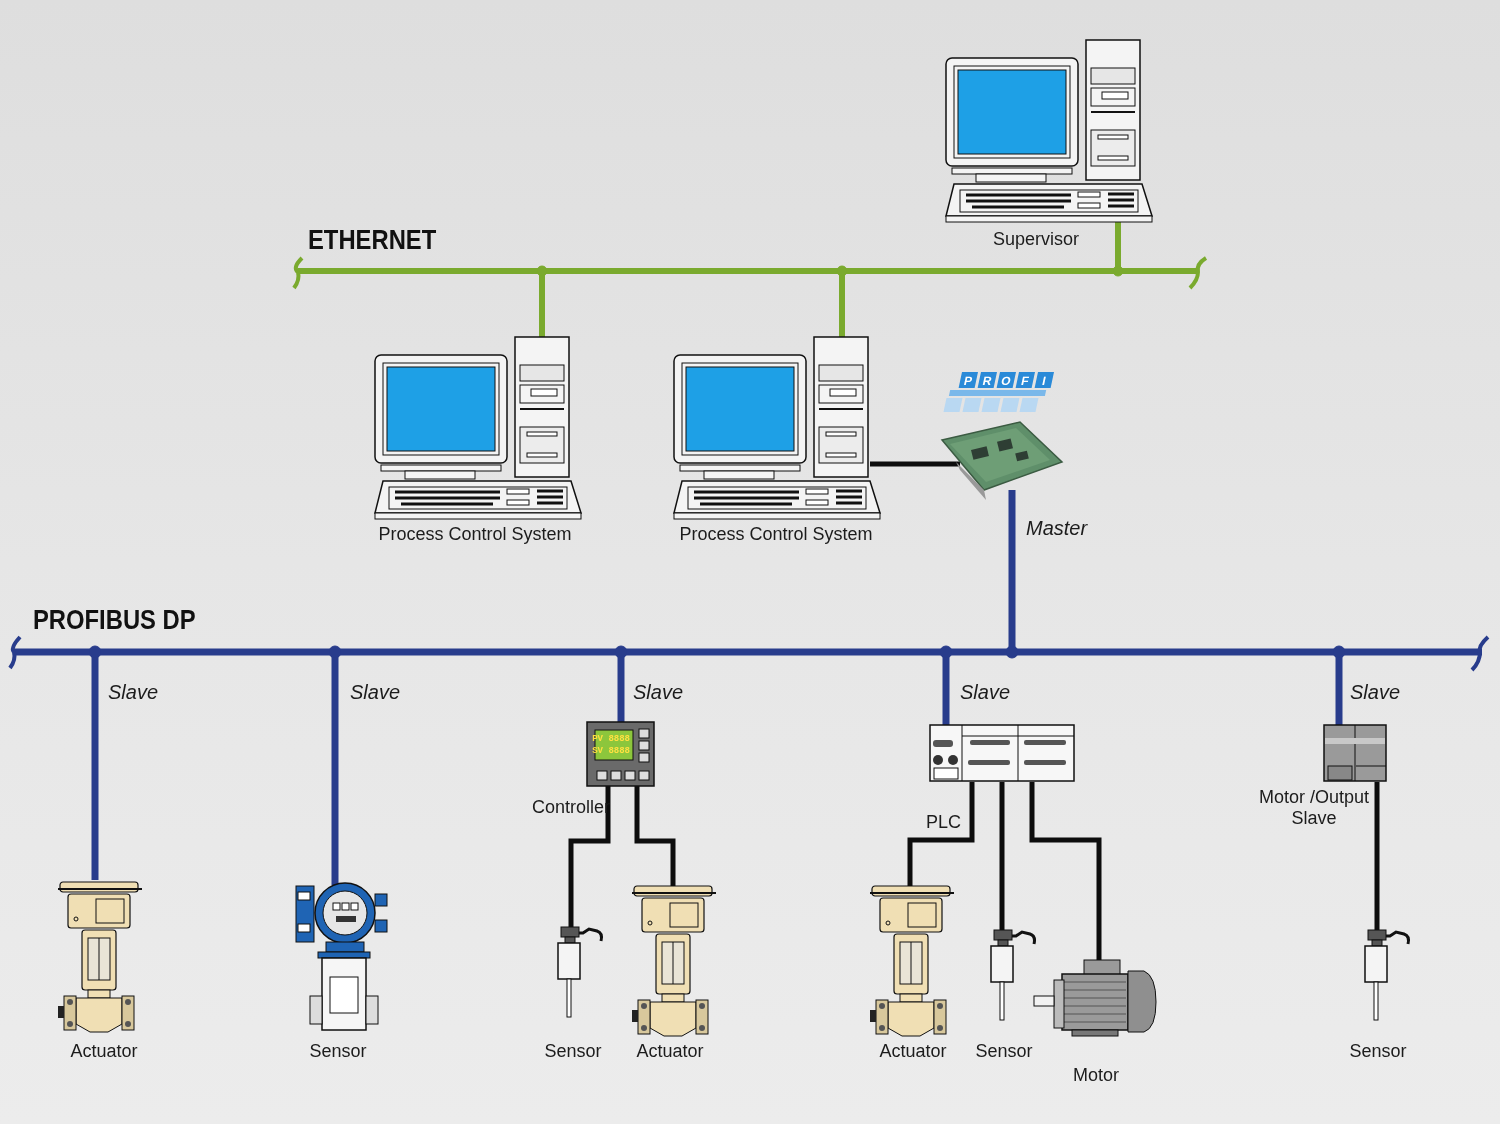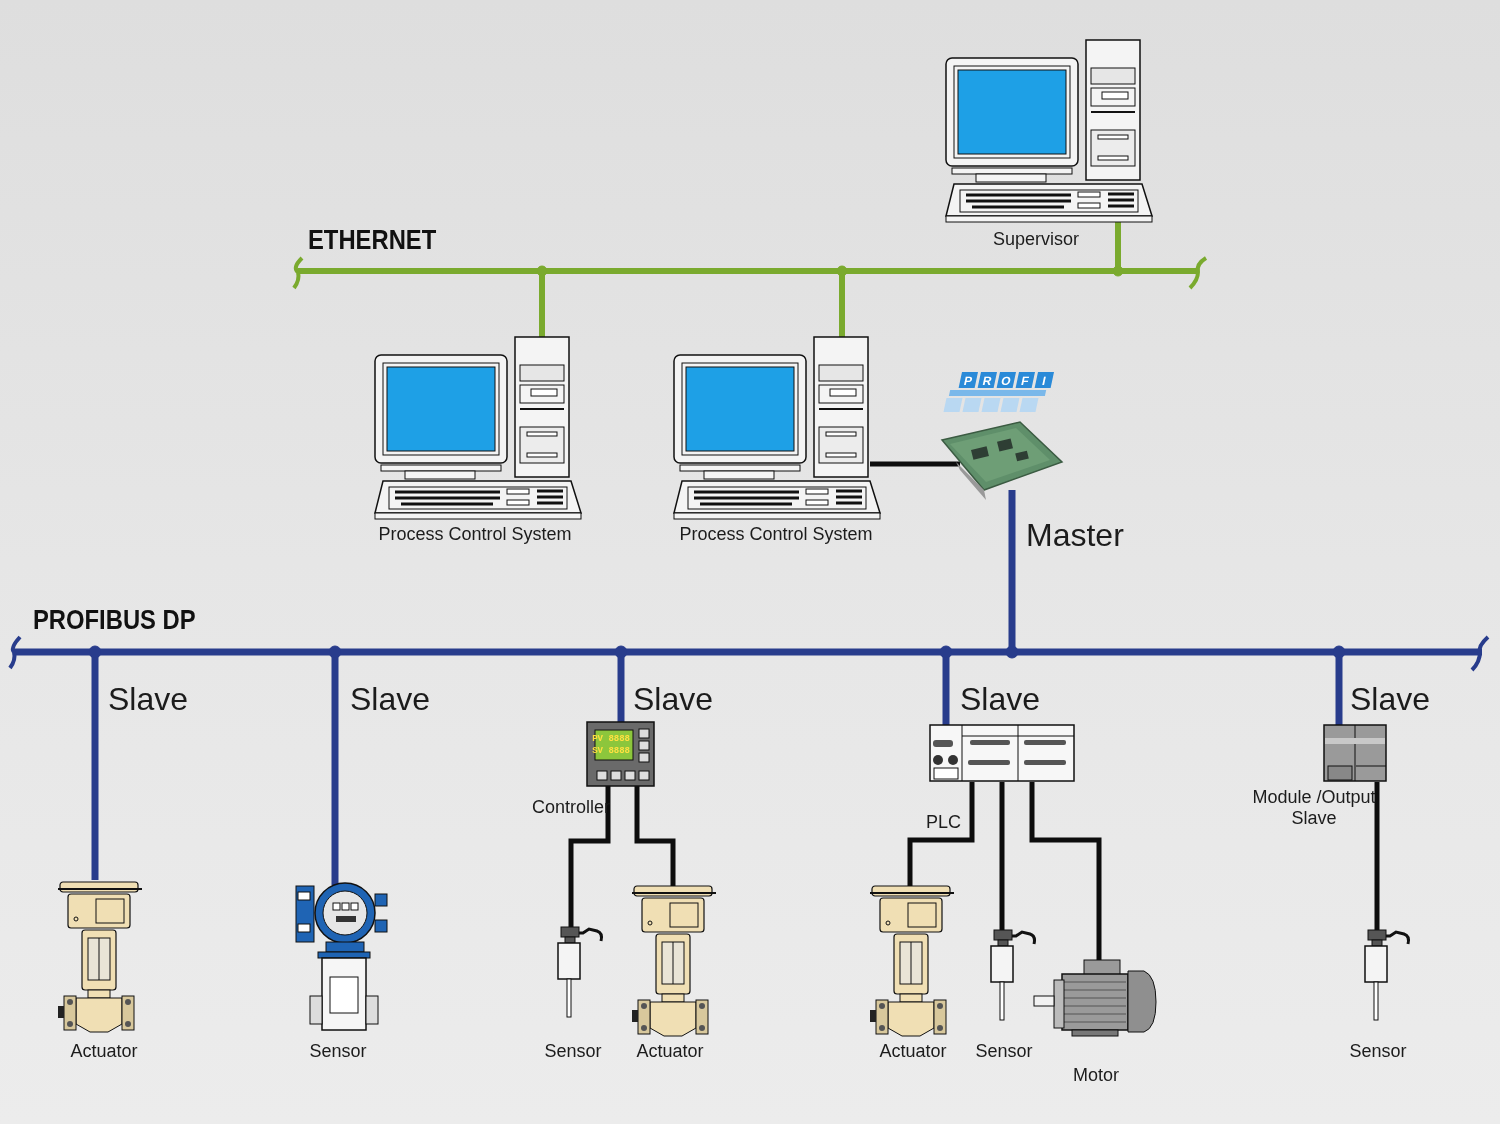--- a/index.html
+++ b/index.html
@@ -1,21 +1,21 @@
 <!DOCTYPE html>
 <html><head>
 <meta charset="utf-8">
 <style>
   html, body { margin:0; padding:0; }
   body { width:1500px; height:1124px; overflow:hidden; background:#e2e2e2; font-family:"Liberation Sans", sans-serif; }
   #stage { position:relative; width:1500px; height:1124px; background:linear-gradient(180deg,#dedede 0%,#e6e6e6 50%,#ececec 100%); }
   svg#diagram { position:absolute; left:0; top:0; }
   .lbl { position:absolute; color:#1c1c1c; font-family:"Liberation Sans", sans-serif; white-space:nowrap; }
   .lbl-dev { font-size:18px; }
-  .lbl-role { font-size:32px; }
+  .lbl-role { font-size:20px;font-style:italic; }
   .lbl-bus { font-size:28px; font-weight:bold; font-family:"Liberation Sans", sans-serif; letter-spacing:0px; transform:scaleX(0.85); transform-origin:left top; color:#111; }
   .center { text-align:right; transform:translateX(-50%); }
 </style>
 </head>
 <body>
 
 <div id="stage">
 <svg id="diagram" width="1500" height="1124" viewBox="0 0 1500 1124" xmlns="http://www.w3.org/2000/svg">
   <defs>
 
@@ -249,21 +249,21 @@
 <div class="lbl lbl-role" style="left:350px; top:681px;">Slave</div>
 <div class="lbl lbl-role" style="left:633px; top:681px;">Slave</div>
 <div class="lbl lbl-role" style="left:960px; top:681px;">Slave</div>
 <div class="lbl lbl-role" style="left:1350px; top:681px;">Slave</div>
 
 <div class="lbl lbl-dev center" style="left:104px; top:1041px;">Actuator</div>
 <div class="lbl lbl-dev center" style="left:338px; top:1041px;">Sensor</div>
 <div class="lbl lbl-dev" style="left:532px; top:797px;">Controller</div>
 <div class="lbl lbl-dev" style="left:926px; top:812px;">PLC</div>
 <div class="lbl lbl-dev center" style="left:1314px; top:787px; line-height:21px; text-align:center;">
-  <div>Module /Output</div>
+  <div>Motor /Output</div>
   <div>Slave</div>
 </div>
 
 <div class="lbl lbl-dev center" style="left:573px; top:1041px;">Sensor</div>
 <div class="lbl lbl-dev center" style="left:670px; top:1041px;">Actuator</div>
 <div class="lbl lbl-dev center" style="left:913px; top:1041px;">Actuator</div>
 <div class="lbl lbl-dev center" style="left:1004px; top:1041px;">Sensor</div>
 <div class="lbl lbl-dev center" style="left:1096px; top:1065px;">Motor</div>
 <div class="lbl lbl-dev center" style="left:1378px; top:1041px;">Sensor</div>
 </div>

